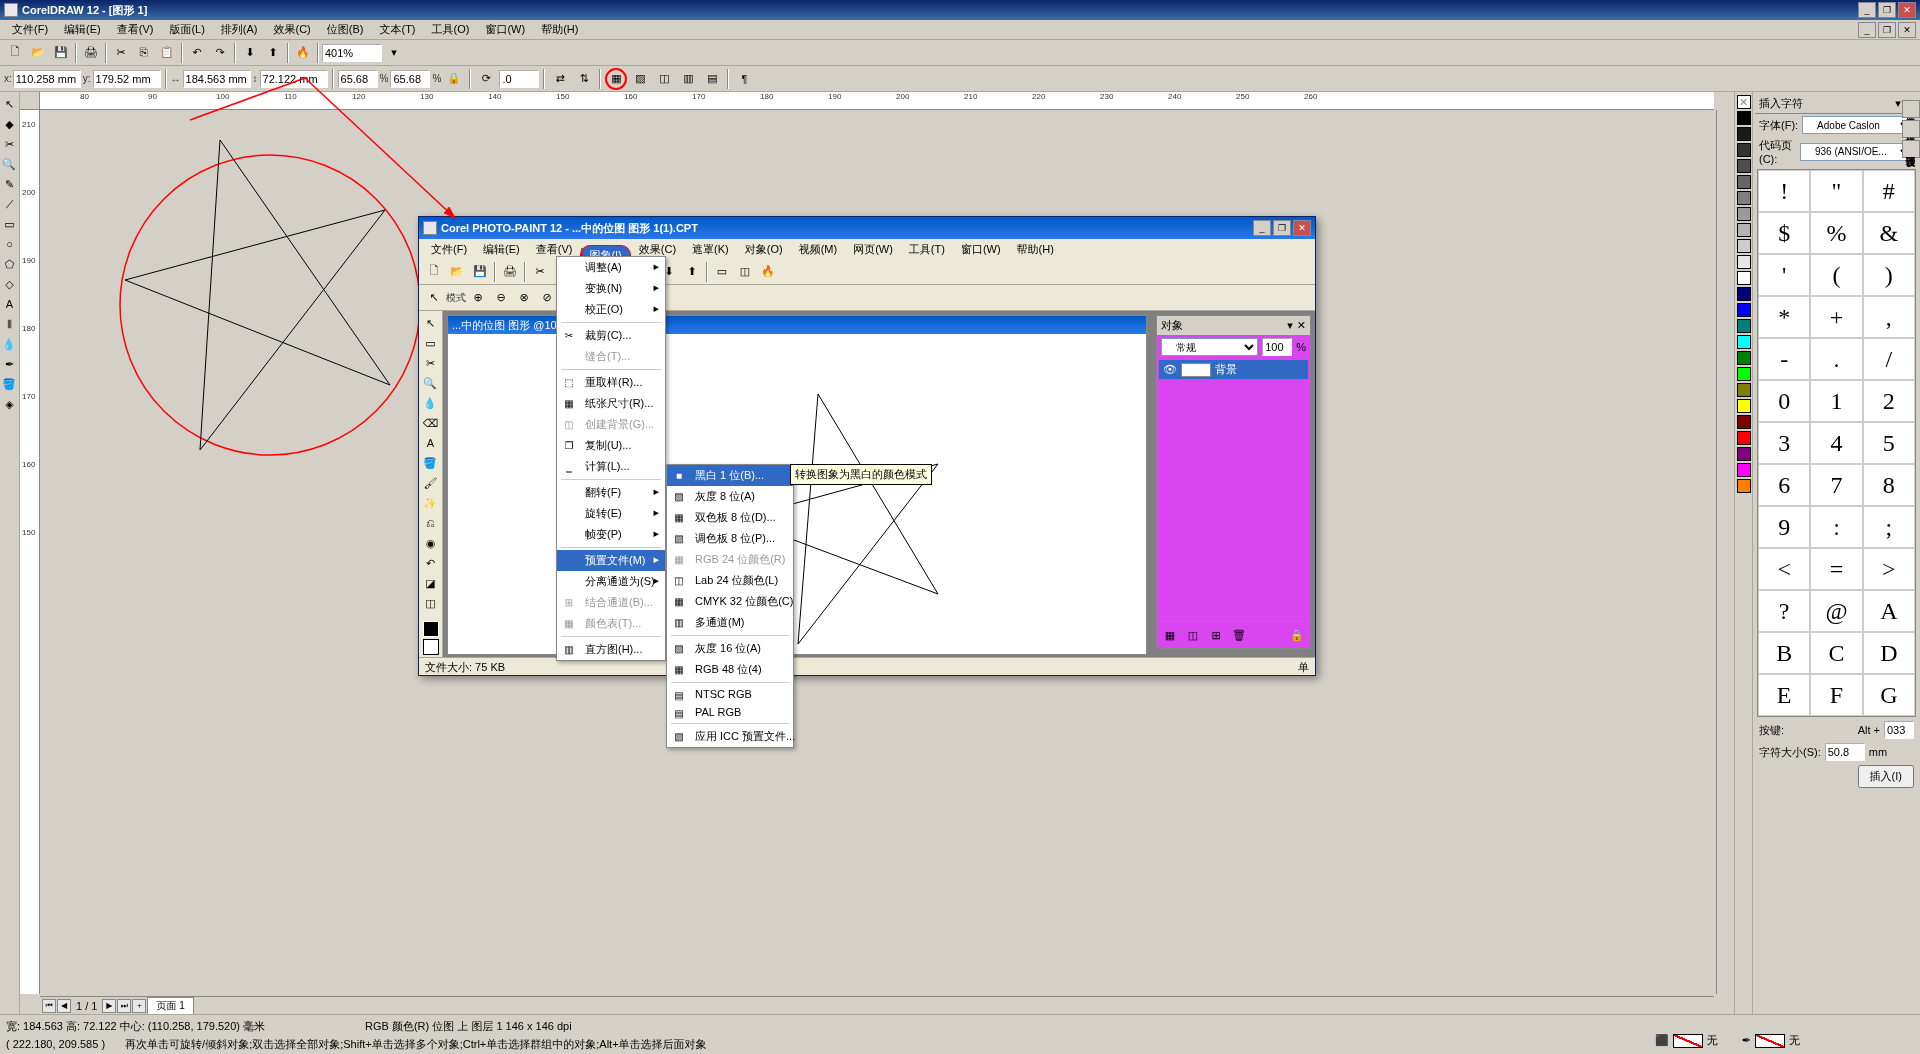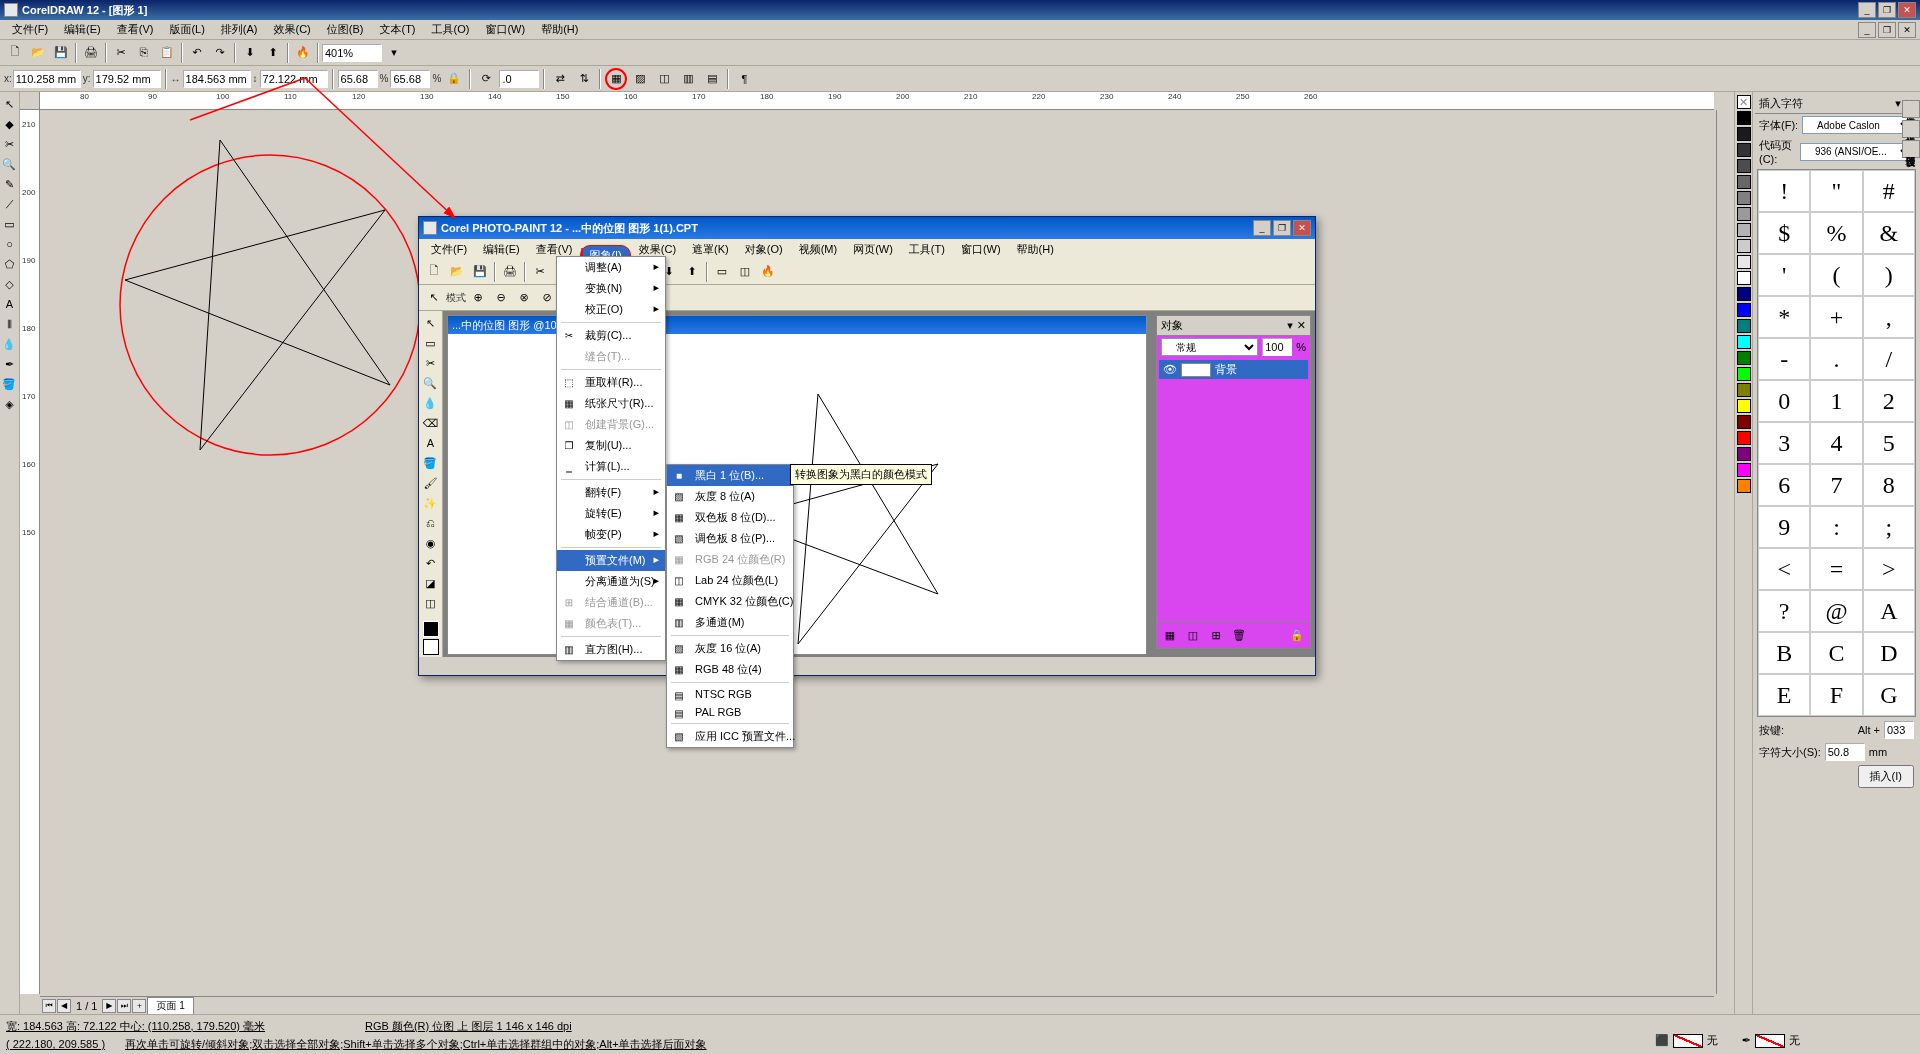--- a/index.html
+++ b/index.html
@@ -36,21 +36,21 @@
 .color-palette { width: 18px; background: #d4d0c8; border-left: 1px solid #aca899; display: flex; flex-direction: column; padding: 2px 1px; }
 .color-swatch { width: 14px; height: 14px; border: 1px solid #000; margin: 1px auto; cursor: pointer; }
 .right-panel { width: 168px; background: #d4d0c8; border-left: 1px solid #aca899; padding: 2px; }
 .panel-title { background: #d4d0c8; padding: 2px 4px; font-size: 11px; border-bottom: 1px solid #888; display: flex; align-items: center; }
 .panel-row { display: flex; align-items: center; gap: 4px; padding: 2px 4px; }
 .panel-label { font-size: 11px; }
 .panel-select { flex: 1; height: 18px; border: 1px solid #7f9db9; background: #fff; font-size: 10px; padding: 0 10px; }
 .char-grid { display: grid; grid-template-columns: repeat(3, 1fr); gap: 0; border: 1px solid #888; margin: 2px; background: #fff; }
 .char-cell { border: 1px solid #ccc; height: 42px; display: flex; align-items: center; justify-content: center; font-size: 24px; font-family: serif; cursor: pointer; }
 .status-bar { position: absolute; bottom: 0; left: 0; right: 0; height: 40px; background: #d4d0c8; border-top: 1px solid #aca899; padding: 2px 6px; font-size: 10px; }
-.status-row { display: flex; gap: 20px; align-items: center; height: 18px; text-decoration: underline; }
+.status-row { display: flex; gap: 20px; align-items: center; height: 18px; }
 
 .pp-window { position: absolute; top: 216px; left: 418px; width: 898px; height: 460px; background: #d4d0c8; border: 1px solid #0a246a; box-shadow: 3px 3px 8px rgba(0,0,0,0.4); z-index: 100; }
 .pp-title { background: linear-gradient(to bottom, #0058c8, #2a7ae5); color: #fff; height: 22px; display: flex; align-items: center; padding: 0 4px; }
 .pp-menubar { background: #ece9d8; height: 20px; display: flex; align-items: center; padding: 0 4px; }
 .pp-menu-item { padding: 2px 8px; cursor: pointer; }
 .pp-menu-item.highlight { background: #316ac5; color: #fff; border: 1px solid red; border-radius: 10px; margin-top: 12px; }
 .pp-toolbar { background: #ece9d8; height: 26px; display: flex; align-items: center; padding: 2px 4px; gap: 1px; border-bottom: 1px solid #aca899; }
 .pp-content { position: relative; height: calc(100% - 112px); background: #808080; }
 .pp-toolbox { position: absolute; left: 0; top: 0; width: 24px; height: 100%; background: #ece9d8; border-right: 1px solid #aca899; display: flex; flex-direction: column; padding: 2px; }
 .pp-doc { position: absolute; left: 28px; top: 4px; width: 700px; height: 340px; background: #fff; border: 1px solid #888; }
@@ -478,20 +478,24 @@
       <div style="display:flex;gap:1px;padding:2px;border-top:1px solid #888">
         <div class="tb-btn">▦</div>
         <div class="tb-btn">◫</div>
         <div class="tb-btn">⊞</div>
         <div class="tb-btn">🗑</div>
         <span style="flex:1"></span>
         <div class="tb-btn">🔒</div>
       </div>
     </div>
   </div>
+  <div class="pp-status">
+    <span>文件大小:  75 KB</span>
+    <span style="float:right">单</span>
+  </div>
 </div>
 
 <div class="dropdown" style="top:256px; left:556px; width:110px" id="image-menu">
     <div class="dropdown-item arrow">调整(A)</div>
     <div class="dropdown-item arrow">变换(N)</div>
     <div class="dropdown-item arrow">校正(O)</div>
     <div class="dropdown-sep"></div>
     <div class="dropdown-item">裁剪(C)...<span class="dropdown-icon">✂</span></div>
     <div class="dropdown-item disabled">缝合(T)...</div>
     <div class="dropdown-sep"></div>

